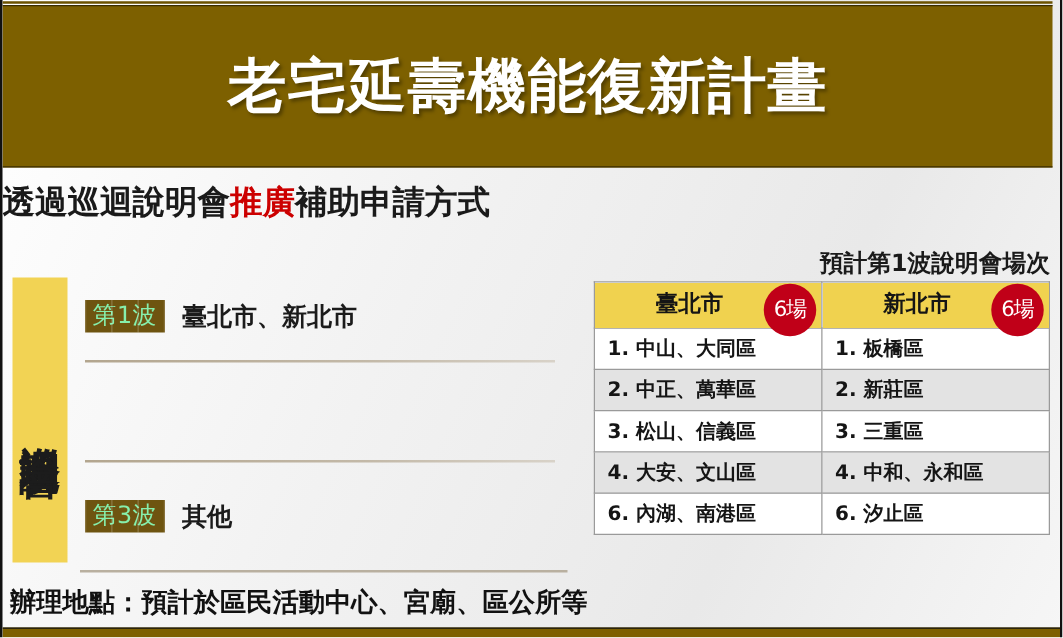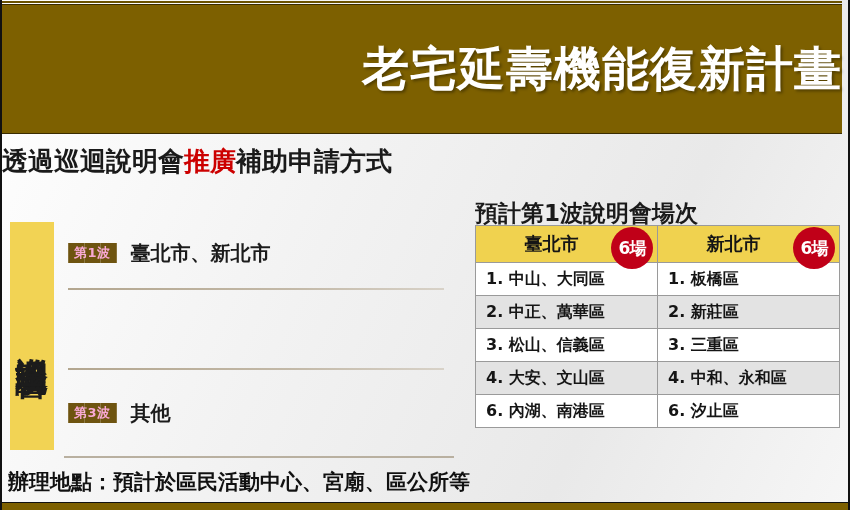--- a/index.html
+++ b/index.html
@@ -26,21 +26,21 @@
     position: absolute;
     left: 0;
     top: 4px;
     width: 840px;
     height: 128px;
     background: #7d6000;
     border-top: 1px solid #3a2c00;
     border-bottom: 1px solid #3a2c00;
     display: flex;
     align-items: center;
-    justify-content: flex-end;
+    justify-content: center;
   }
   #title-band .edge-line {
     position: absolute;
     left: 0;
     top: -4px;
     width: 100%;
     height: 2px;
     background: #6b5200;
   }
   #title-text {
@@ -101,23 +101,23 @@
   }
   .wave-inner {
     display: flex;
     align-items: center;
     height: 46px;
     padding-top: 4px;
   }
   .wave-badge {
     position: relative;
     background: #6e5410;
-    color: #f9a8d4;
-    font-size: 13px;
-    font-weight: bold;
+    color: #86efac;
+    font-size: 19px;
+    font-weight: normal;
     padding: 3px 6px 4px 6px;
     line-height: 1.05;
     white-space: nowrap;
     letter-spacing: 0.5px;
     box-shadow: inset 20px 0 0 -19px rgba(255,255,255,0.18),
                 inset -20px 0 0 -19px rgba(255,255,255,0.18);
   }
   .wave-badge::before,
   .wave-badge::after {
     content: "";
@@ -144,22 +144,22 @@
     height: 2px;
     background: linear-gradient(to right, #b3a68f 0%, #c3b9a8 60%, #d8d2c8 100%);
   }
 
   
   #table-caption {
     position: absolute;
     left: 473px;
     top: 198px;
     width: 365px;
-    text-align: left;
-    font-size: 23px;
+    text-align: right;
+    font-size: 19px;
     font-weight: bold;
     color: #1a1a1a;
     white-space: nowrap;
   }
 
   
   #schedule-table {
     position: absolute;
     left: 473px;
     top: 225px;
@@ -199,21 +199,21 @@
   .count-badge {
     position: absolute;
     right: 4px;
     top: 1px;
     width: 42px;
     height: 42px;
     border-radius: 50%;
     background: #c00018;
     color: #ffffff;
     font-size: 17px;
-    font-weight: bold;
+    font-weight: normal;
     line-height: 42px;
     text-align: center;
     letter-spacing: -1px;
   }
   #schedule-table tbody tr:nth-child(even) td {
     background: #e3e3e3;
   }
   #schedule-table tbody tr:nth-child(odd) td {
     background: #ffffff;
   }

